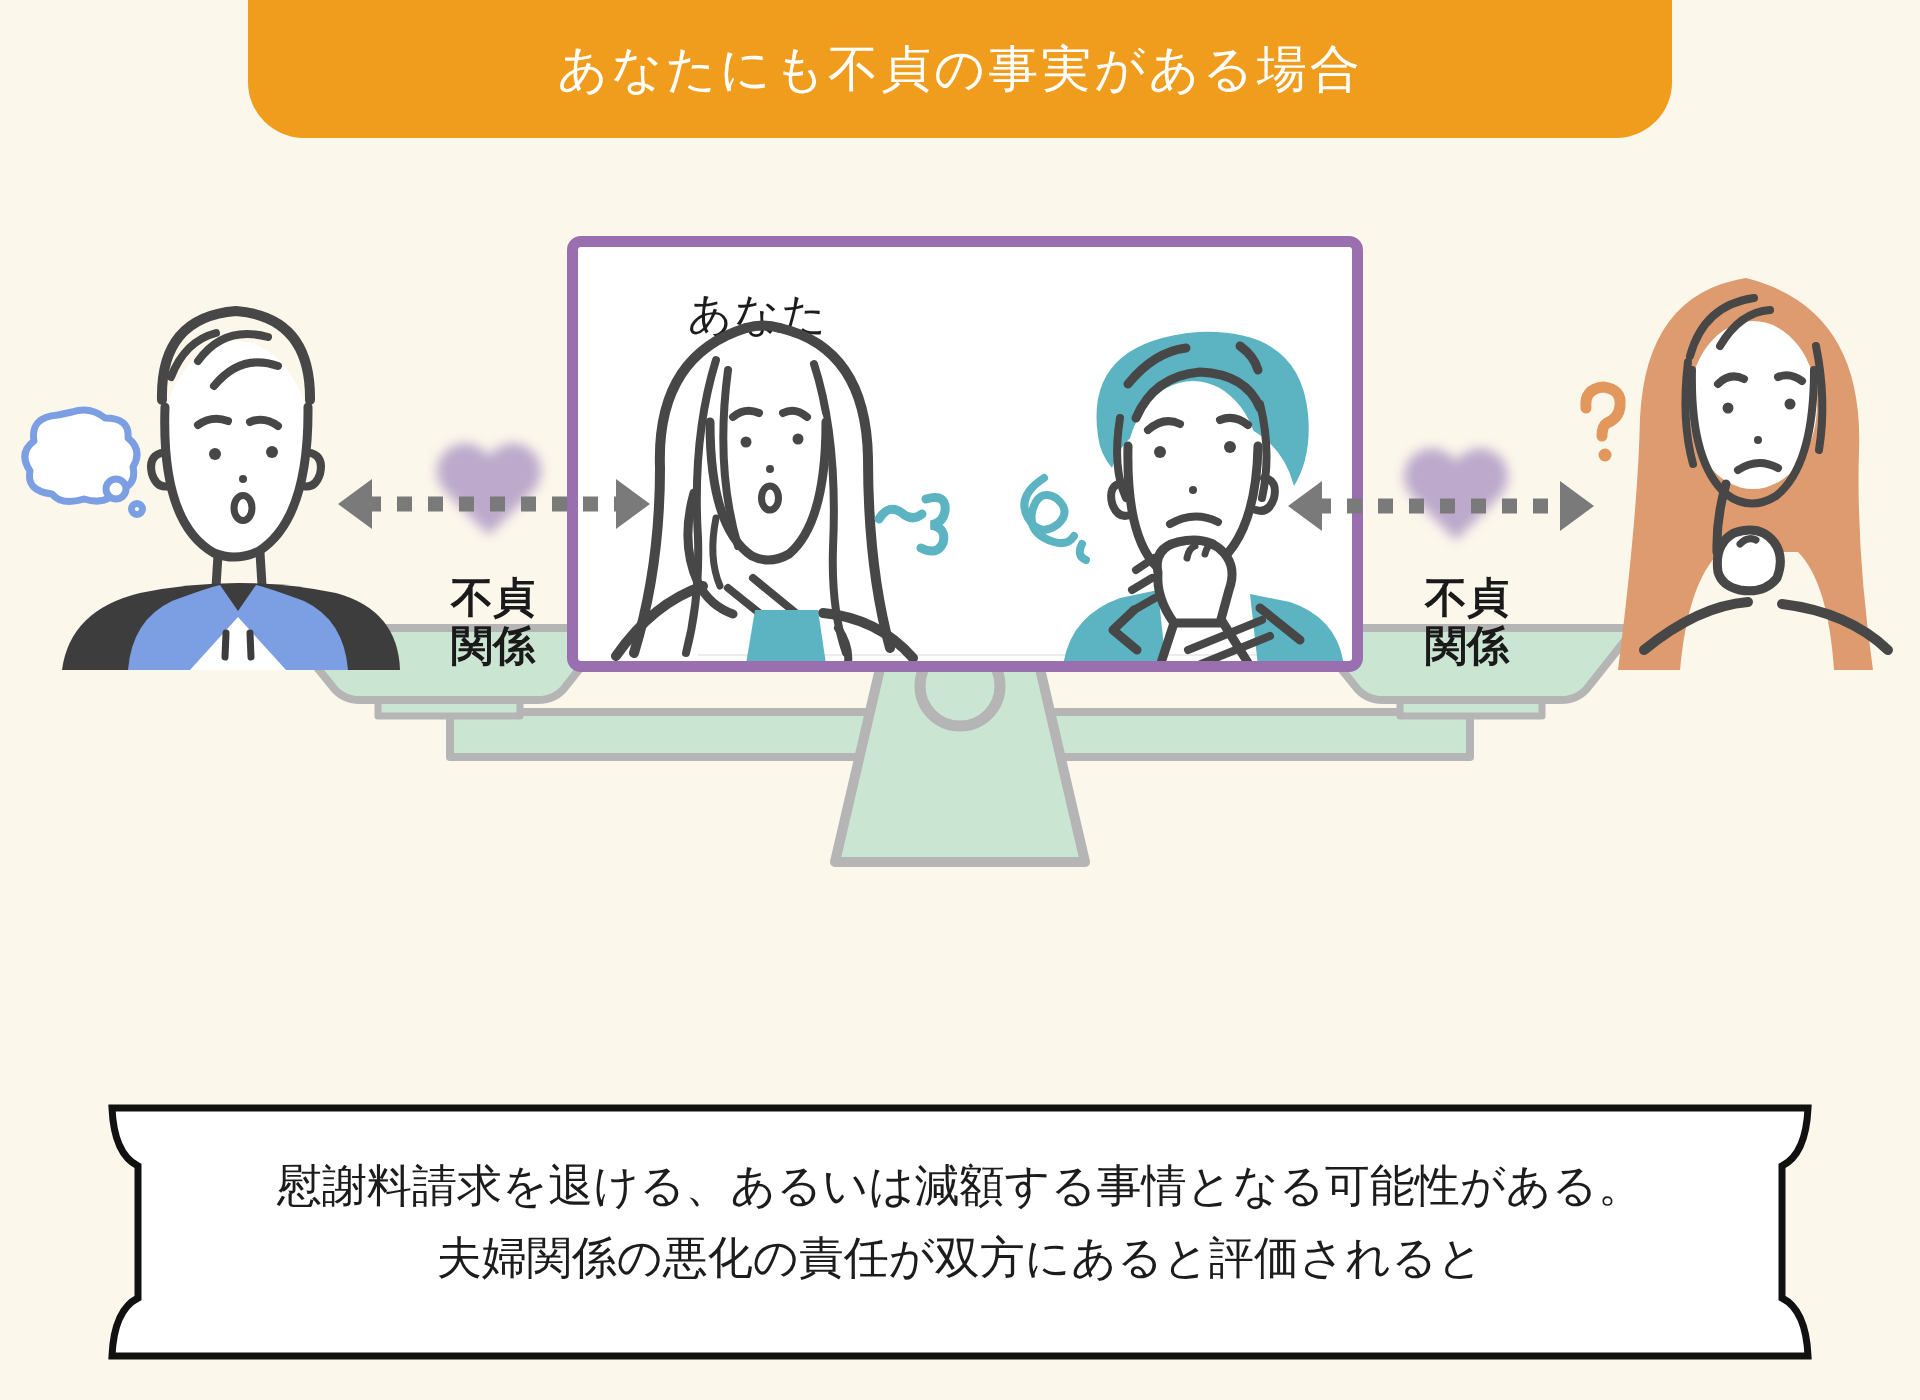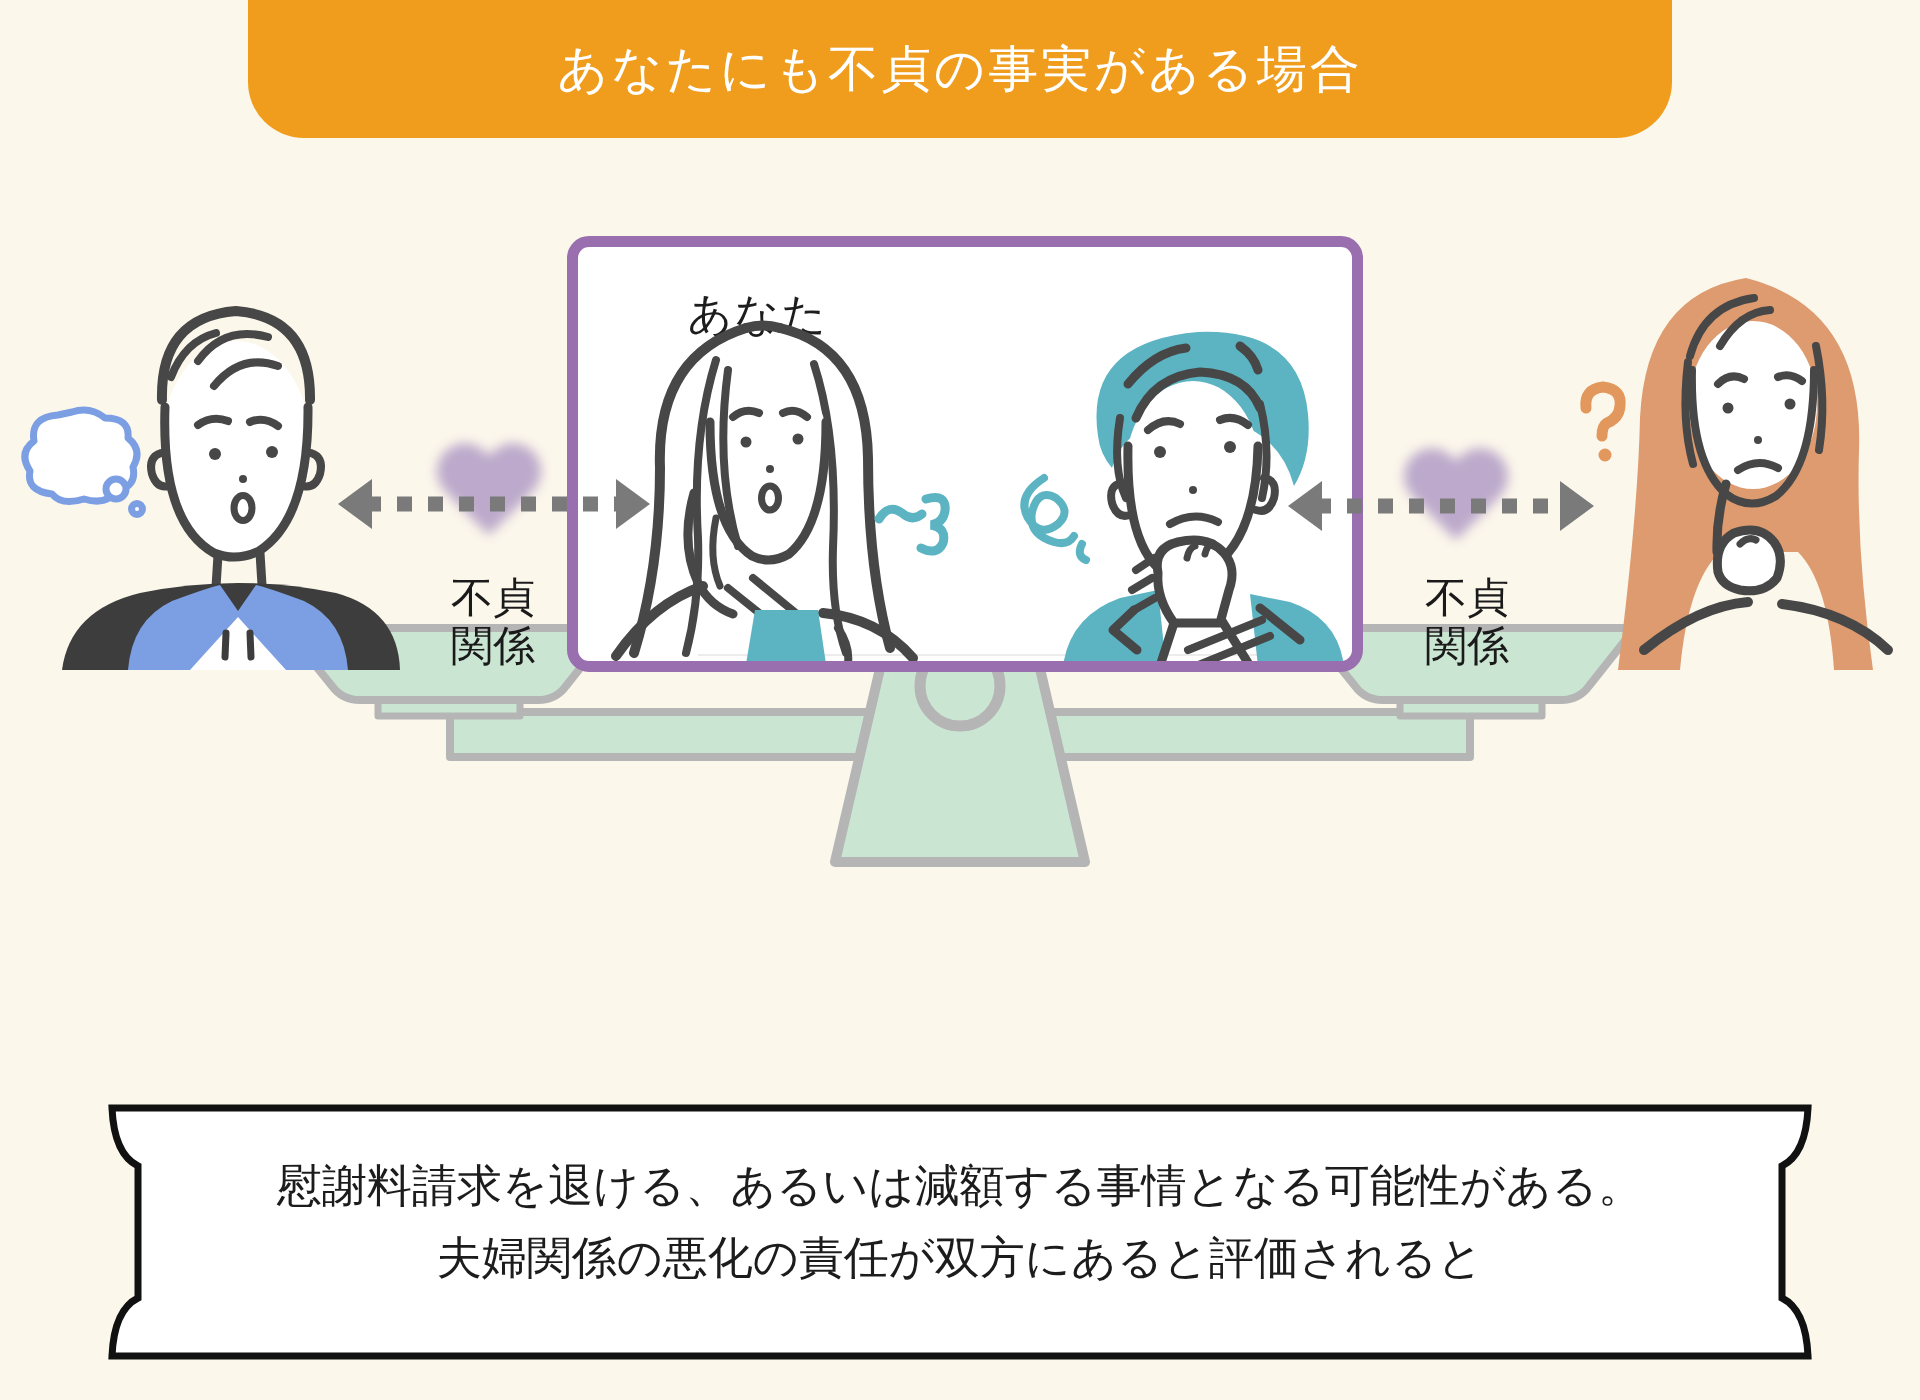--- a/index.html
+++ b/index.html
@@ -14,21 +14,21 @@
     background:#F09D1E; border-radius:0 0 56px 56px;
     display:flex; align-items:center; justify-content:center;
   }
   .banner-title {
     color:#FFFFFF; font-size:50px; font-weight:500; letter-spacing:3px;
   }
   
   .couple-box {
     position:absolute; left:567px; top:236px; width:796px; height:436px;
     box-sizing:border-box; background:#FFFFFF;
-    border:11px solid #9A6FAF; border-radius:22px;
+    border:11px solid #9A6FAF; border-radius:14px;
     overflow:hidden; z-index:10;
   }
   .person-label {
     position:absolute; top:38px; text-align:center;
     font-size:44px; color:#1d1d1d; font-weight:500; letter-spacing:2px;
   }
   .label-you   { left:95px;  width:170px; }
   .label-husband { left:450px; width:265px; }
   .fig-abs { position:absolute; }
   .floorline {
@@ -48,21 +48,21 @@
   .heart::after  { left:0;    transform:rotate(45deg);  transform-origin:100% 100%; }
   .heart-left  { left:433px; top:445px; }
   .heart-right { left:1400px; top:450px; }
   
   .connector { position:absolute; z-index:30; }
   .conn-left  { left:336px;  top:470px; }
   .conn-right { left:1286px; top:472px; }
   
   .relation-label {
     position:absolute; width:110px; text-align:center; z-index:25;
-    font-size:42px; line-height:48px; color:#1a1a1a; font-weight:400;
+    font-size:42px; line-height:48px; color:#1a1a1a; font-weight:700;
   }
   .rel-left  { left:438px;  top:574px; }
   .rel-right { left:1412px; top:574px; }
   
   .scale-svg  { position:absolute; left:270px; top:598px; z-index:1; }
   .man-left-svg    { position:absolute; left:10px;   top:265px; z-index:2; }
   .woman-right-svg { position:absolute; left:1568px; top:250px; z-index:2; }
   
   .footer-svg { position:absolute; left:100px; top:1096px; z-index:5; }
   .footer-text {

